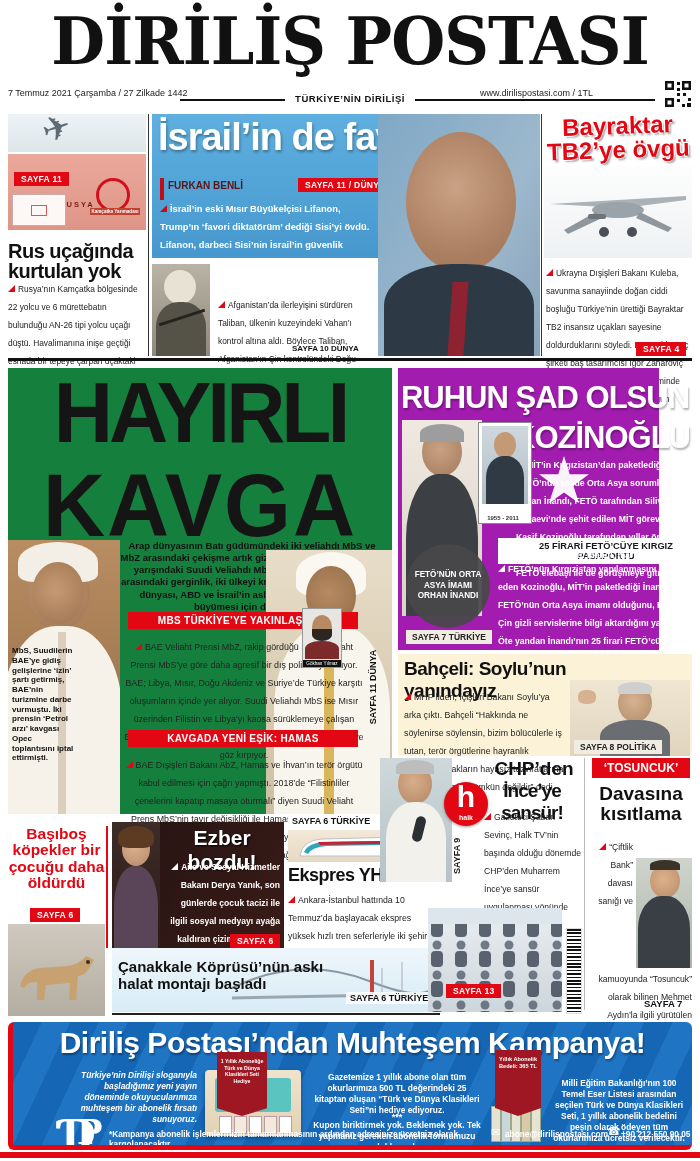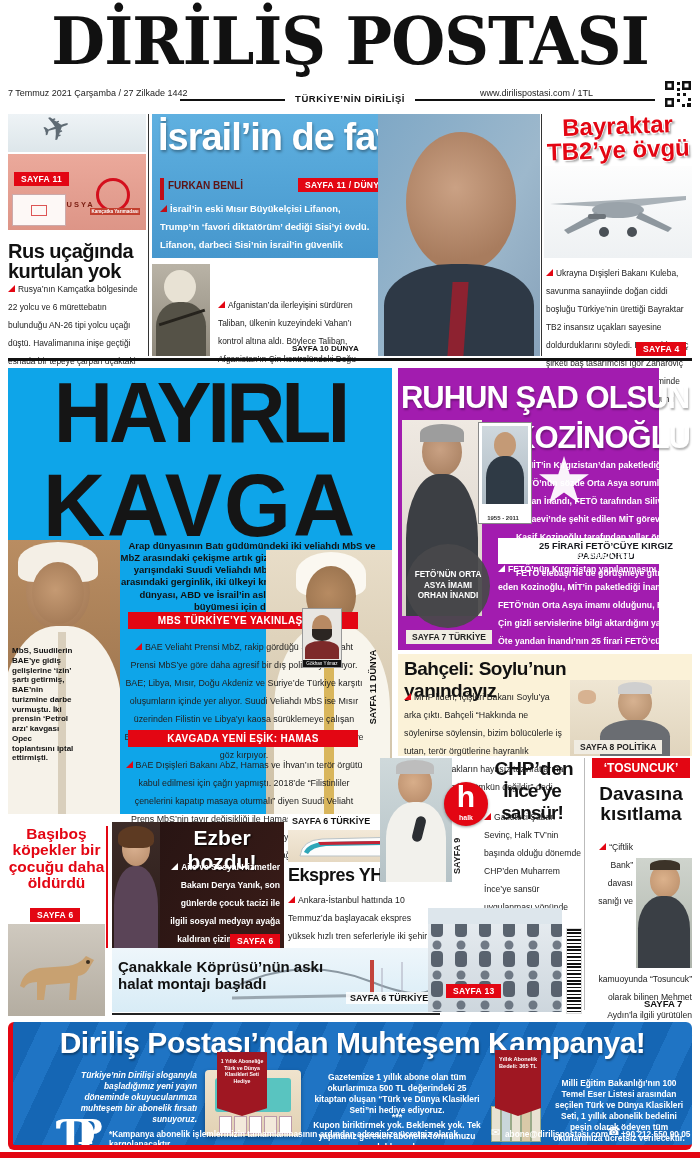--- a/index.html
+++ b/index.html
@@ -123,21 +123,21 @@
       </svg>
     </div>
     <div class="abs" style="left:2px;top:148px;width:144px;">
       <span class="tri sm"></span><span class="body-txt" style="font-size:8.4px;">Ukrayna Dışişleri Bakanı Kuleba, savunma sanayiinde doğan ciddi boşluğu Türkiye’nin ürettiği Bayraktar TB2 insansız uçakları sayesine doldurduklarını söyledi. Rus zırhlı araç şirketi baş tasarımcısı İgor Zaharoviç ise Türkiye’nin zırhlı araç üretiminde en büyük rakiplerden biri olduğunu itiraf etti.</span>
     </div>
     <div class="abs tag-red" style="left:92px;top:228px;">SAYFA 4</div>
   </div>
 
   <div class="abs" style="left:8px;top:358px;width:684px;height:3px;background:#111;"></div>
 
-  <div class="abs" style="left:8px;top:368px;width:384px;height:446px;background:#0ea5e9;">
+  <div class="abs" style="left:8px;top:368px;width:384px;height:446px;background:#15803d;">
     <div class="abs" style="left:0;top:-4px;width:384px;text-align:center;font-size:82px;font-weight:bold;letter-spacing:-4px;color:#151515;transform:scaleY(1.04);transform-origin:top;">HAYIRLI</div>
     <div class="abs" style="left:0;top:86px;width:384px;text-align:center;font-size:86px;font-weight:bold;letter-spacing:2px;color:#151515;transform:scaleY(1.04);transform-origin:top;">KAVGA</div>
     <div class="abs" style="left:110px;top:172px;width:268px;text-align:center;font-size:9.5px;font-weight:bold;line-height:1.28;color:#111;">Arap dünyasının Batı güdümündeki iki veliahdı MbS ve MbZ arasındaki çekişme artık gizlenmiyor. Bölgede liderlik yarışındaki Suudi Veliahdı MbS ve BAE Veliahdı MbZ arasındaki gerginlik, iki ülkeyi kriz noktasına getirdi. İslam dünyası, ABD ve İsrail’in asla istemediği kavganın büyümesi için dua ediyor.</div>
 
     <div class="photo" style="left:0;top:172px;width:112px;height:274px;background:linear-gradient(#b98d62,#8d6743);">
       <div class="p-head" style="left:18px;top:14px;width:64px;height:76px;background:radial-gradient(circle at 45% 45%,#c59a73,#9c7350);"></div>
       <div class="abs" style="left:10px;top:2px;width:80px;height:40px;border-radius:50% 50% 20% 20%;background:#f4efe6;"></div>
       <div class="abs" style="left:24px;top:22px;width:52px;height:62px;border-radius:50%;background:radial-gradient(circle at 45% 45%,#c59a73,#9c7350);"></div>
       <div class="p-torso" style="left:-6px;top:86px;width:120px;height:190px;background:#f6f2e9;"></div>
       <div class="abs" style="left:50px;top:92px;width:8px;height:182px;background:#d9cfbc;"></div>

